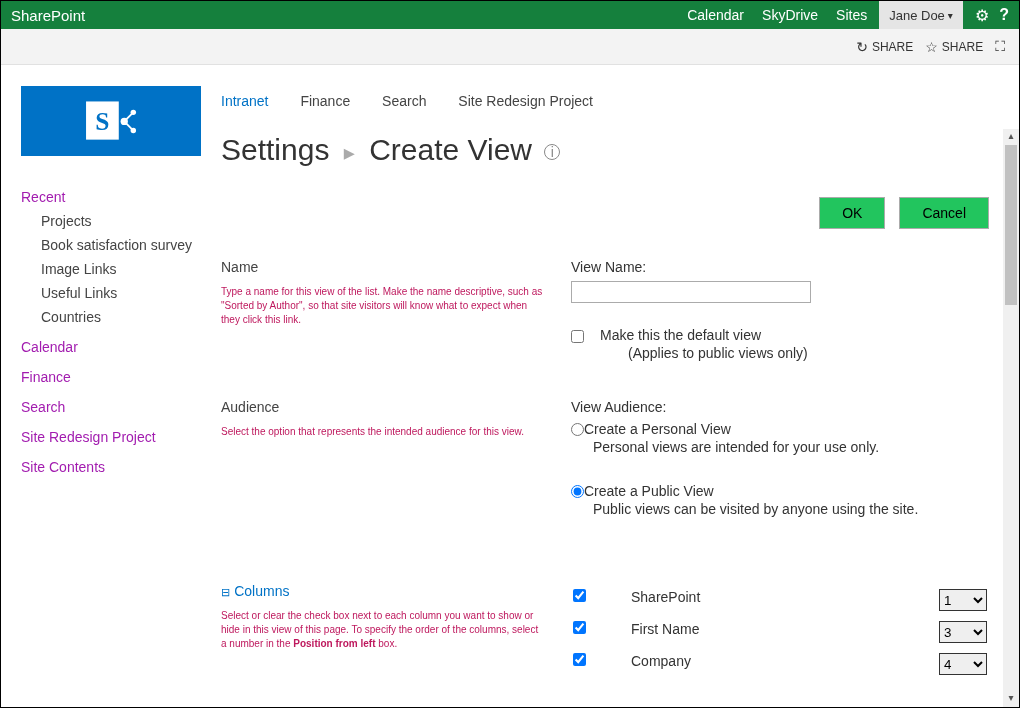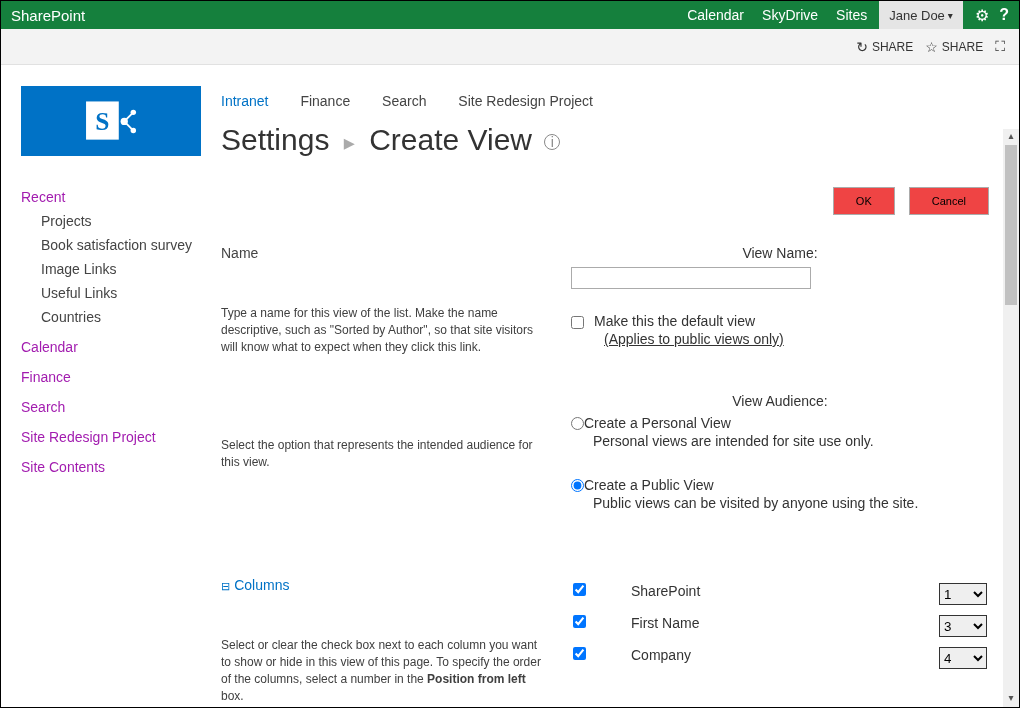--- a/index.html
+++ b/index.html
@@ -26,45 +26,45 @@
   .left-nav { width: 200px; padding: 110px 0 0 20px; font-size: 14px; }
   .left-nav .nav-head { color: #a21caf; margin-bottom: 8px; margin-top: 14px; cursor: pointer; }
   .left-nav .nav-sub { color: #444; margin-bottom: 8px; margin-left: 20px; cursor: pointer; }
   
   .content { flex: 1; padding: 28px 30px 0 20px; overflow-y: auto; height: 640px; }
   .content::-webkit-scrollbar { width: 16px; }
   .content::-webkit-scrollbar-track { background: #f0f0f0; }
   .content::-webkit-scrollbar-thumb { background: #c1c1c1; }
   .content::-webkit-scrollbar-button { background: #f0f0f0; height: 16px; }
   
-  .breadcrumb { font-size: 14px; color: #444; margin-bottom: 14px; }
+  .breadcrumb { font-size: 14px; color: #444; margin-bottom: 24px; }
   .breadcrumb a { color: #0072c6; text-decoration: none; }
   .breadcrumb span.sep { margin: 0 14px; }
   
   .page-title { font-size: 30px; font-weight: 200; color: #333; margin-bottom: 30px; }
   .page-title .arrow { color: #aaa; margin: 0 6px; font-size: 22px; }
   .page-title .info-icon { font-size: 14px; color: #888; vertical-align: middle; border: 1px solid #888; border-radius: 50%; width: 16px; height: 16px; display: inline-flex; align-items: center; justify-content: center; margin-left: 4px; }
   
   .top-buttons { display: flex; justify-content: flex-end; gap: 14px; margin-bottom: 30px; }
-  .btn { border: 1px solid #ababab; background: #ef4444; padding: 7px 22px; font-family: inherit; font-size: 11px; cursor: pointer; }
+  .btn { border: 1px solid #ababab; background: #22c55e; padding: 7px 22px; font-family: inherit; font-size: 14px; cursor: pointer; }
   
   .section { display: flex; margin-bottom: 38px; }
   .section-left { width: 350px; padding-right: 28px; }
   .section-left h3 { font-size: 14px; font-weight: normal; color: #444; margin-bottom: 10px; }
   .section-left h3.collapsible { color: #0072c6; cursor: pointer; }
   .section-left h3.collapsible .exp { margin-right: 4px; font-size: 11px; }
-  .section-left p { font-size: 12px; color: #404040; line-height: 1.4; margin-top: 44px; }
+  .section-left p { font-size: 10px; color: #be185d; line-height: 1.4; }
   .section-left p b { font-weight: bold; }
   .section-right { flex: 1; font-size: 14px; color: #333; }
   
-  .field-label { margin-bottom: 6px; text-align: center; }
+  .field-label { margin-bottom: 6px; }
   .text-input { width: 240px; height: 22px; border: 1px solid #ababab; padding: 2px 4px; font-family: inherit; }
-  .checkbox-row { margin-top: 24px; display: flex; align-items: flex-start; gap: 10px; }
+  .checkbox-row { margin-top: 24px; display: flex; align-items: flex-start; gap: 16px; }
   .checkbox-row input { margin-top: 3px; }
-  .checkbox-sub { margin-left: 10px; margin-top: 2px; text-decoration: underline; }
+  .checkbox-sub { margin-left: 28px; margin-top: 2px; }
   
   .radio-block { margin-bottom: 28px; }
   .radio-row { display: flex; align-items: center; margin-bottom: 2px; }
   .radio-sub { margin-left: 22px; }
   
   .col-table { width: 100%; }
   .col-table th { text-align: left; font-weight: bold; font-size: 14px; padding-bottom: 8px; }
   .col-table th.right { text-align: right; }
   .col-table td { padding: 4px 0; vertical-align: top; font-size: 14px; }
   .col-table td.cb { width: 56px; }
@@ -169,30 +169,31 @@
           <div>
             <div>Make this the default view</div>
             <div class="checkbox-sub">(Applies to public views only)</div>
           </div>
         </div>
       </div>
     </div>
 
     <div class="section">
       <div class="section-left">
+        <h3>Audience</h3>
         <p>Select the option that represents the intended audience for this view.</p>
       </div>
       <div class="section-right">
         <div class="field-label">View Audience:</div>
         <div class="radio-block">
           <div class="radio-row">
             <input type="radio" name="aud" style="">
             <span>Create a Personal View</span>
           </div>
-          <div class="radio-sub">Personal views are intended for site use only.</div>
+          <div class="radio-sub">Personal views are intended for your use only.</div>
         </div>
         <div class="radio-block">
           <div class="radio-row">
             <input type="radio" name="aud" checked="" style="">
             <span>Create a Public View</span>
           </div>
           <div class="radio-sub">Public views can be visited by anyone using the site.</div>
         </div>
       </div>
     </div>

